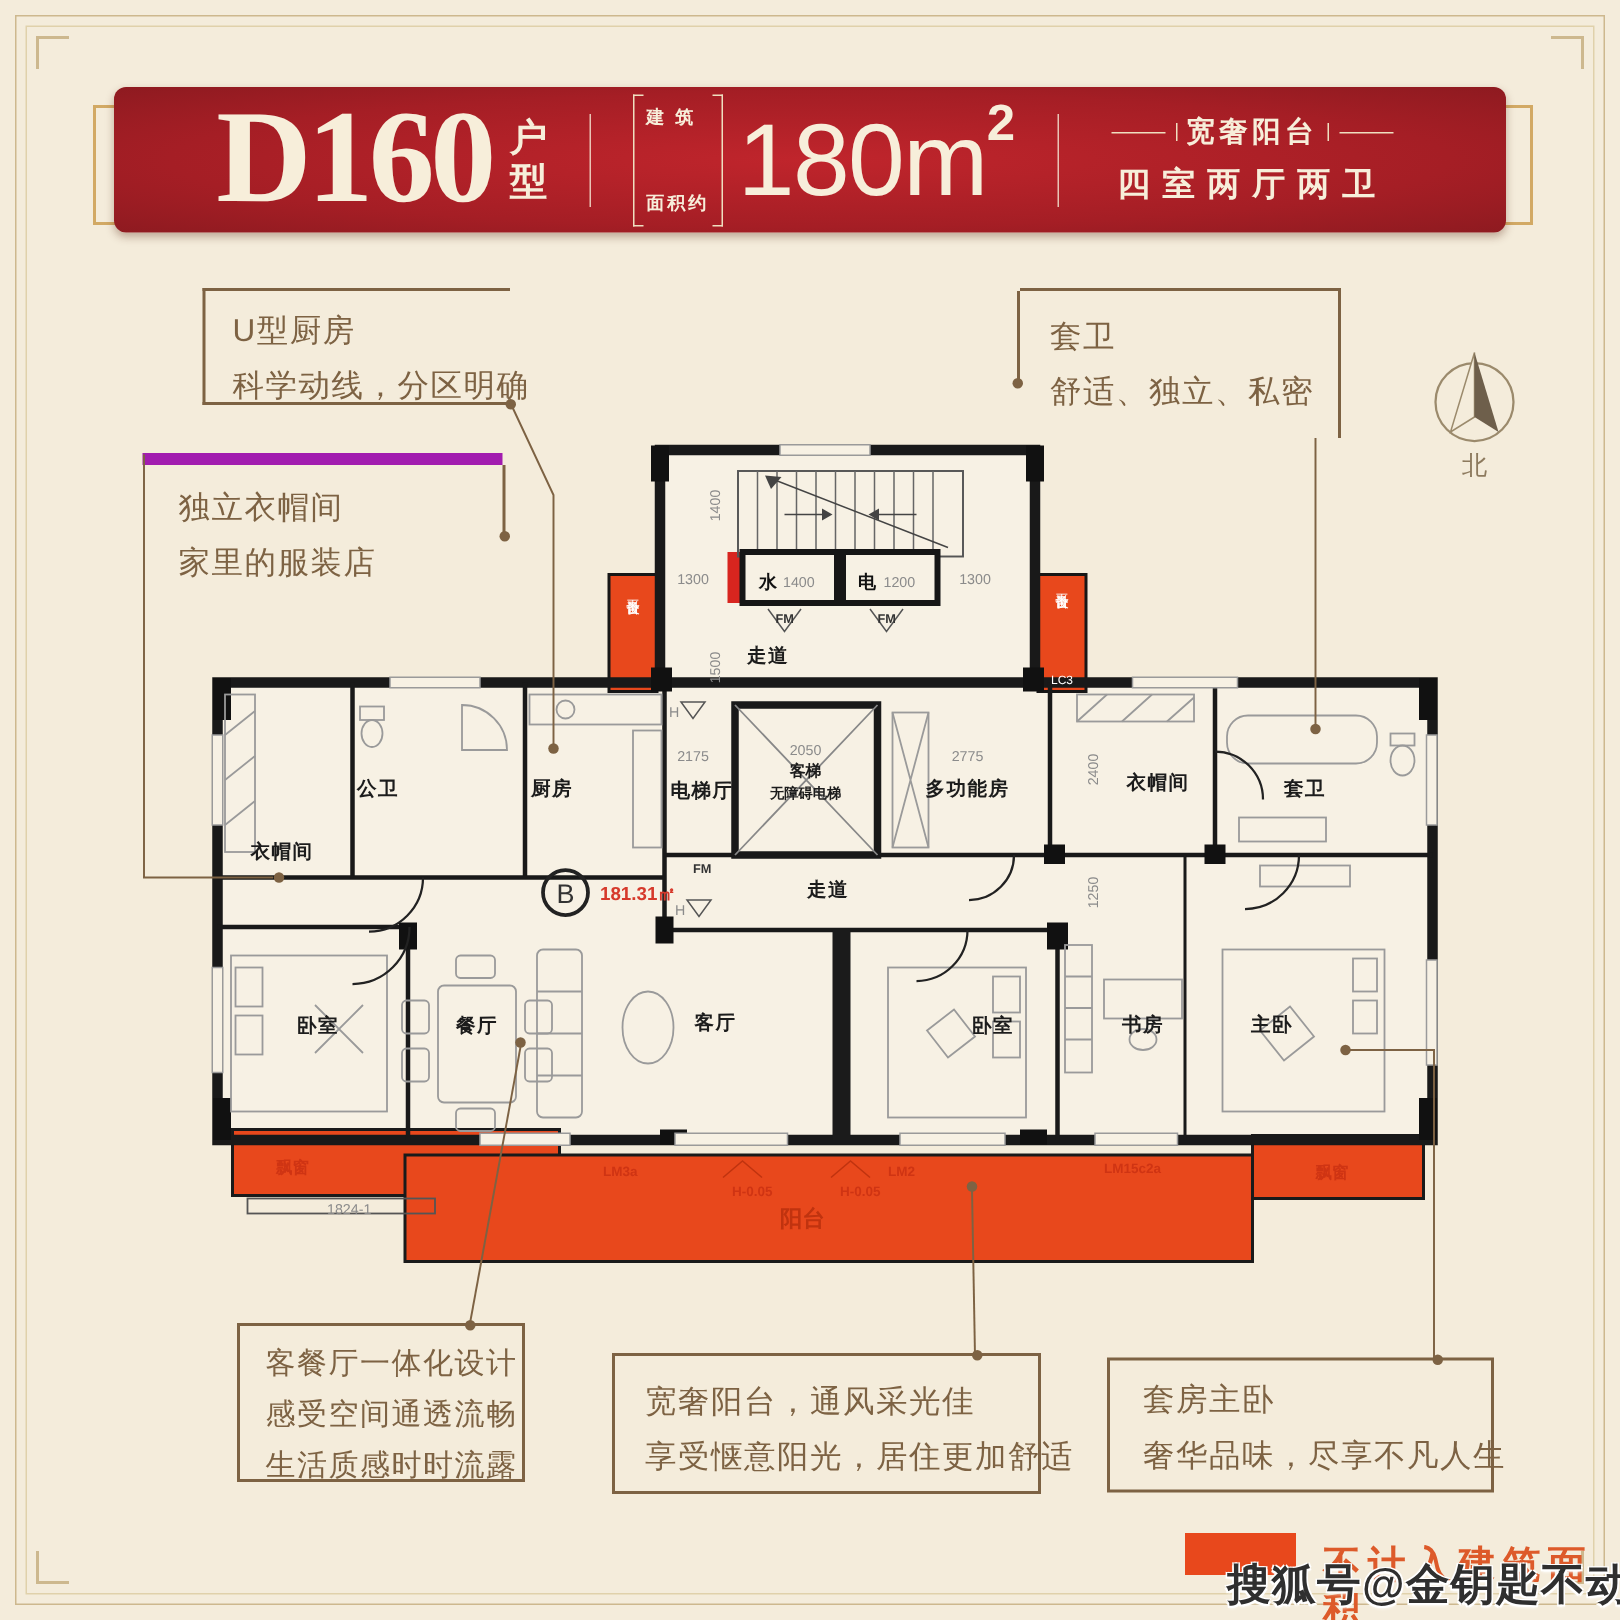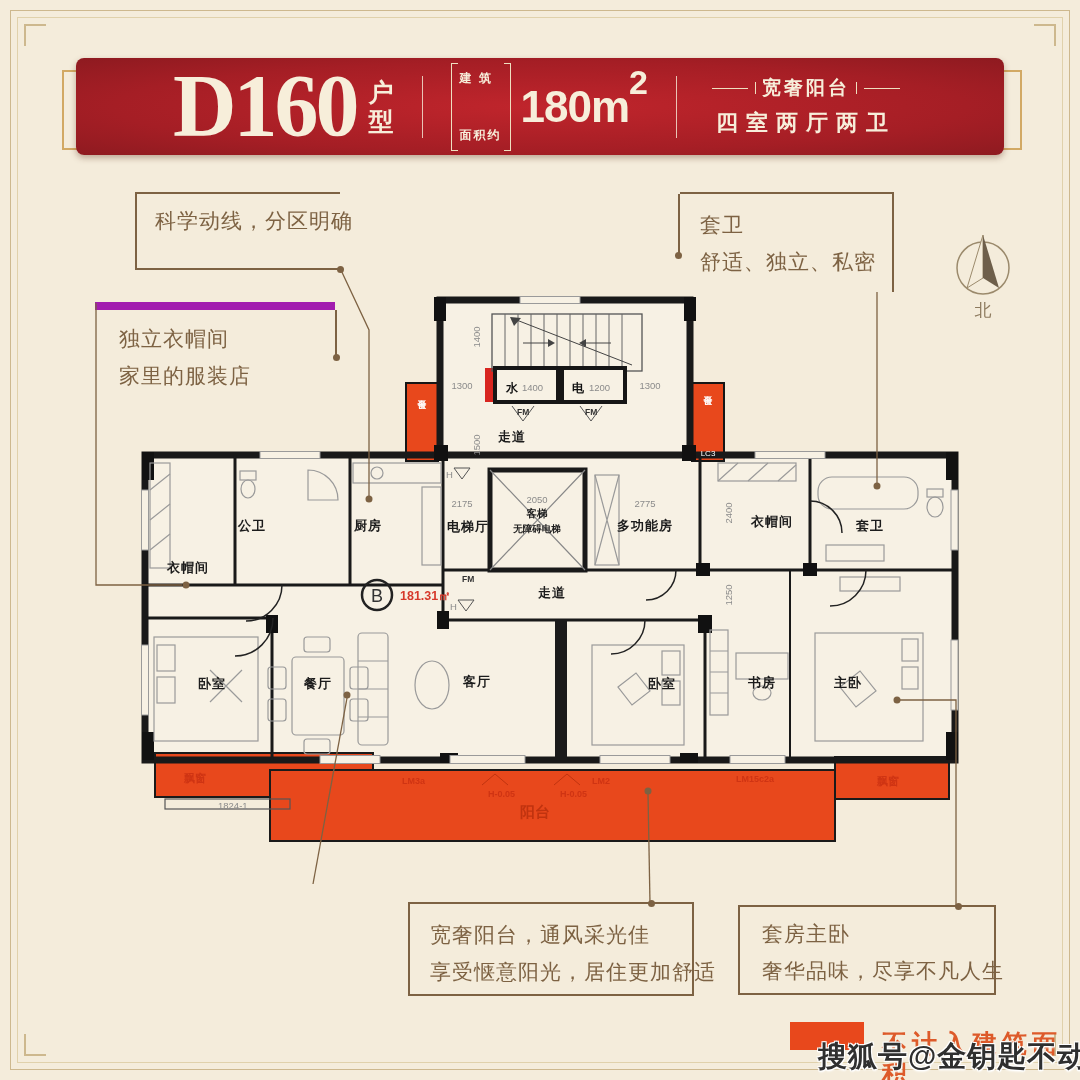--- a/index.html
+++ b/index.html
@@ -22,21 +22,21 @@
           display:flex;align-items:center;justify-content:center;color:#f7eeda;}
   .model{font-family:"Liberation Serif",serif;font-weight:bold;font-size:88px;line-height:.92;letter-spacing:-3px;}
   .model-suffix{display:flex;flex-direction:column;font-size:25px;line-height:29px;margin-left:12px;font-weight:bold;}
   .vdiv{width:1px;height:62px;background:rgba(247,238,218,.8);margin:0 28px;}
   .area-wrap{display:flex;align-items:center;}
   .area-prefix{position:relative;font-size:12px;line-height:21px;padding:5px 9px;margin-right:10px;letter-spacing:2px;font-weight:bold;}
   .area-prefix::before{content:"";position:absolute;left:0;top:0;bottom:0;width:6px;
         border:1px solid #efdfc0;border-right:none;}
   .area-prefix::after{content:"";position:absolute;right:0;top:0;bottom:0;width:6px;
         border:1px solid #efdfc0;border-left:none;}
-  .area-value{font-size:44px;font-weight:bold;line-height:1;letter-spacing:-1px;}
+  .area-value{font-size:68px;font-weight:normal;line-height:1;letter-spacing:-1px;}
   .area-sup{font-size:34px;position:relative;top:-24px;font-weight:bold;}
   .tagline{display:flex;flex-direction:column;align-items:center;}
   .tagline-top{display:flex;align-items:center;font-size:19px;letter-spacing:3px;font-weight:bold;}
   .hline{width:36px;height:1px;background:#efdfc0;margin:0 7px;}
   .tick{width:1px;height:12px;background:#efdfc0;}
   .tagline-bottom{font-size:22px;letter-spacing:8px;font-weight:bold;margin-top:7px;}
 
   
   .callout{position:absolute;color:#7d6243;font-size:21px;line-height:37px;letter-spacing:1px;}
   .callout .cl{white-space:nowrap;}
@@ -108,38 +108,45 @@
         <span class="tick"></span>
         <span style="margin:0 6px;">宽奢阳台</span>
         <span class="tick"></span>
         <span class="hline"></span>
       </span>
       <span class="tagline-bottom">四室两厅两卫</span>
     </span>
   </div>
 
   <div class="callout c-kitchen">
+    <div class="cl">U型厨房</div>
     <div class="cl">科学动线，分区明确</div>
     <span class="dot" style="right:-4px;bottom:-5px;"></span>
   </div>
 
   <div class="callout c-ensuite">
     <div class="cl">套卫</div>
     <div class="cl">舒适、独立、私密</div>
     <span class="vline" style="left:-2px;top:0;height:60px;"></span>
     <span class="dot" style="left:-5px;top:58px;"></span>
   </div>
 
   <div class="callout c-wardrobe">
     <div class="cl">独立衣帽间</div>
     <div class="cl">家里的服装店</div>
     <span class="vline" style="right:-2px;top:0;height:48px;"></span>
     <span class="dot" style="right:-5px;top:44px;"></span>
   </div>
 
+  <div class="callout c-living">
+    <div class="cl">客餐厅一体化设计</div>
+    <div class="cl">感受空间通透流畅</div>
+    <div class="cl">生活质感时时流露</div>
+    <span class="dot" style="left:150px;top:-4px;"></span>
+  </div>
 
   <div class="callout c-balcony">
     <div class="cl">宽奢阳台，通风采光佳</div>
     <div class="cl">享受惬意阳光，居住更加舒适</div>
     <span class="dot" style="left:238px;top:-4px;"></span>
   </div>
 
   <div class="callout c-master">
     <div class="cl">套房主卧</div>
     <div class="cl">奢华品味，尽享不凡人生</div>

